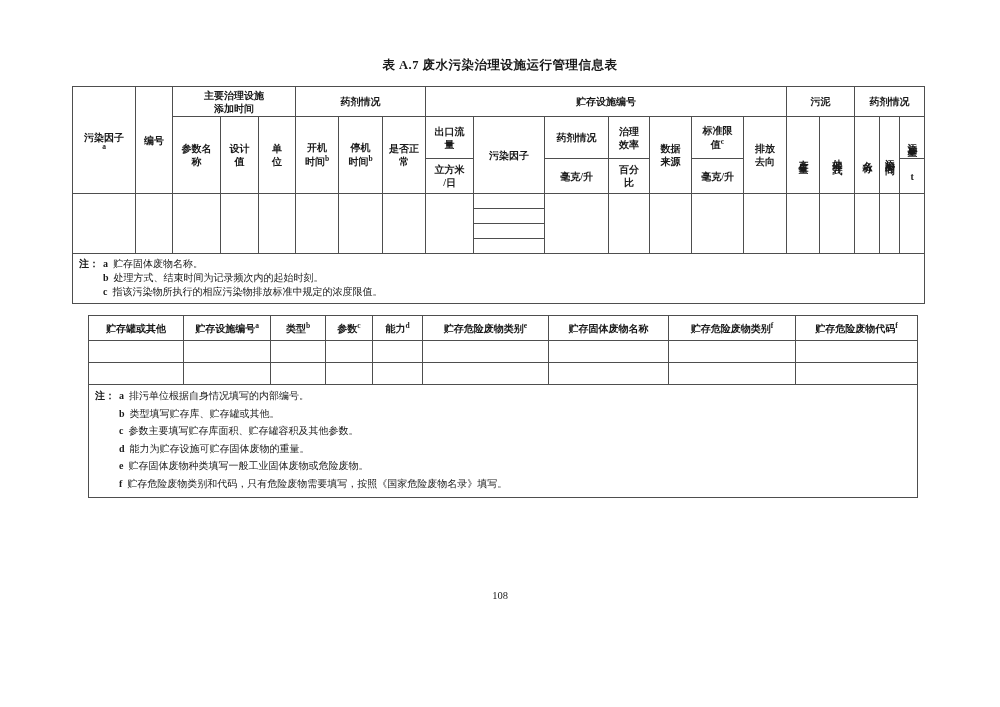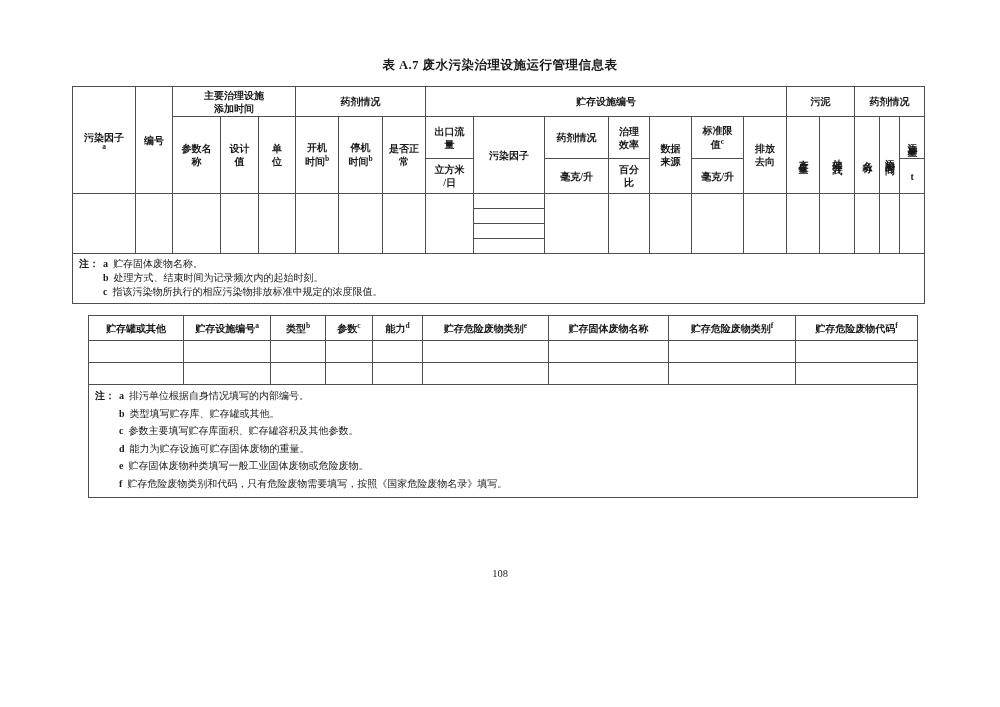--- a/index.html
+++ b/index.html
@@ -35,21 +35,21 @@
   td.notes { text-align:left; vertical-align:top; padding:3px 6px 4px 6px; font-size:10px; }
   .note-row { display:flex; align-items:flex-start; }
   .t7 .note-row { line-height:14px; }
   .t8n .note-row { line-height:16.5px; margin-bottom:1px; }
   .np { display:inline-block; width:24px; flex:0 0 24px; font-weight:bold; }
   .nl { font-weight:bold; margin-right:5px; font-family:"Liberation Serif","DejaVu Serif",serif; }
   .t8 tr.h8 { height:25px; }
   .t8 tr.b8 { height:22px; }
   .t8 td.notes { height:100px; }
 
-  .page-number { text-align:center; font-size:10.5px; margin-top:70px; font-family:"Liberation Serif","DejaVu Serif",serif; }
+  .page-number { text-align:center; font-size:10.5px; margin-top:92px; font-family:"Liberation Serif","DejaVu Serif",serif; }
 </style>
 </head>
 <body>
 
 <div class="page">
 
   <div class="tbl-title title-a7">表 A.7  废水污染治理设施运行管理信息表</div>
 
   <table class="t7">
     <colgroup>

